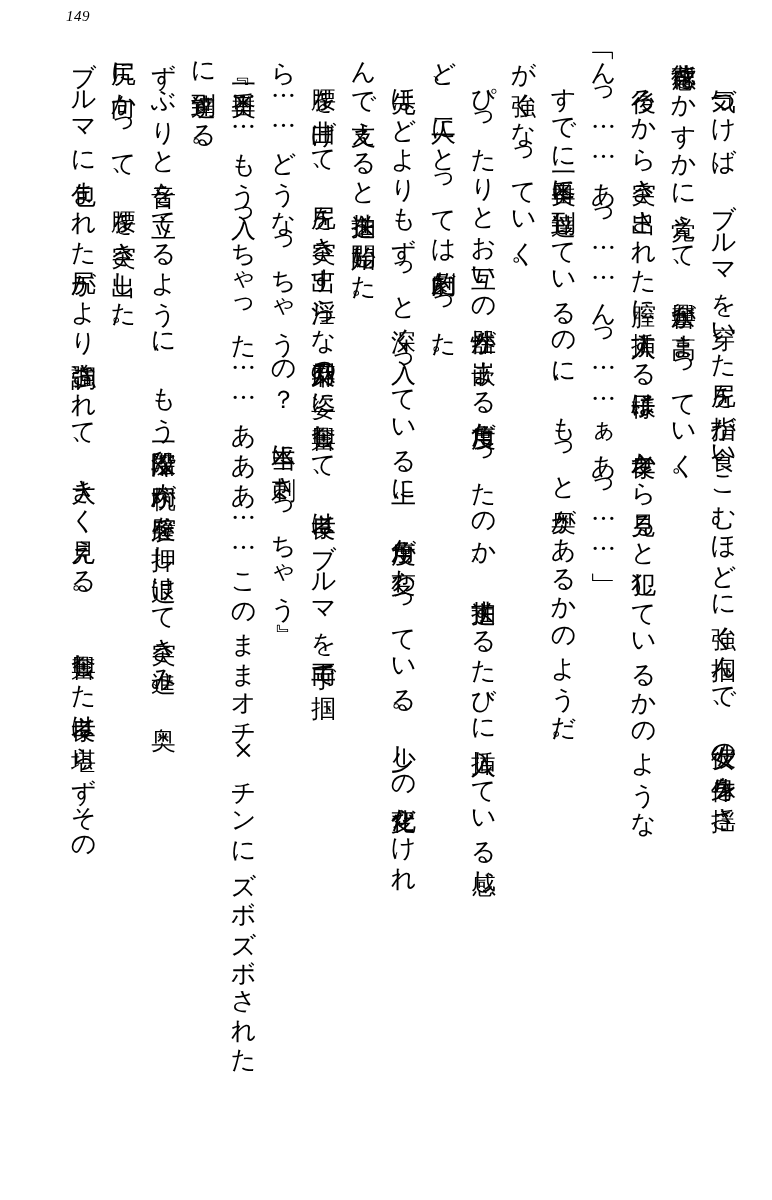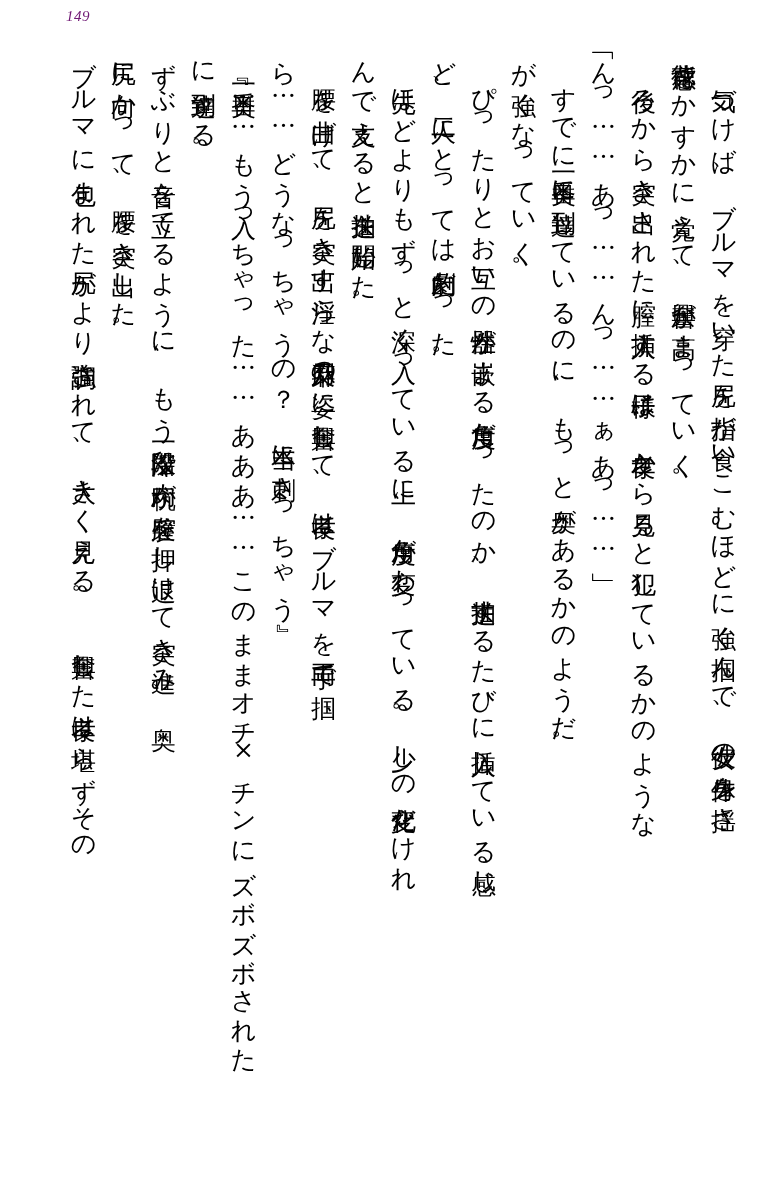--- a/index.html
+++ b/index.html
@@ -21,21 +21,21 @@
   }
   
   #page-number {
     position: absolute;
     top: 8px;
     left: 66px;
     font-size: 15px;
     font-style: italic;
     font-family: "Liberation Serif", "DejaVu Serif", serif;
     letter-spacing: 0.5px;
-    color: #701a75;
+    color: #000000;
   }
   
   #body-text {
     position: absolute;
     top: 44px;
     right: 36px;
     height: 1120px;
     width: 700px;
     display: flex;
     flex-direction: row;

